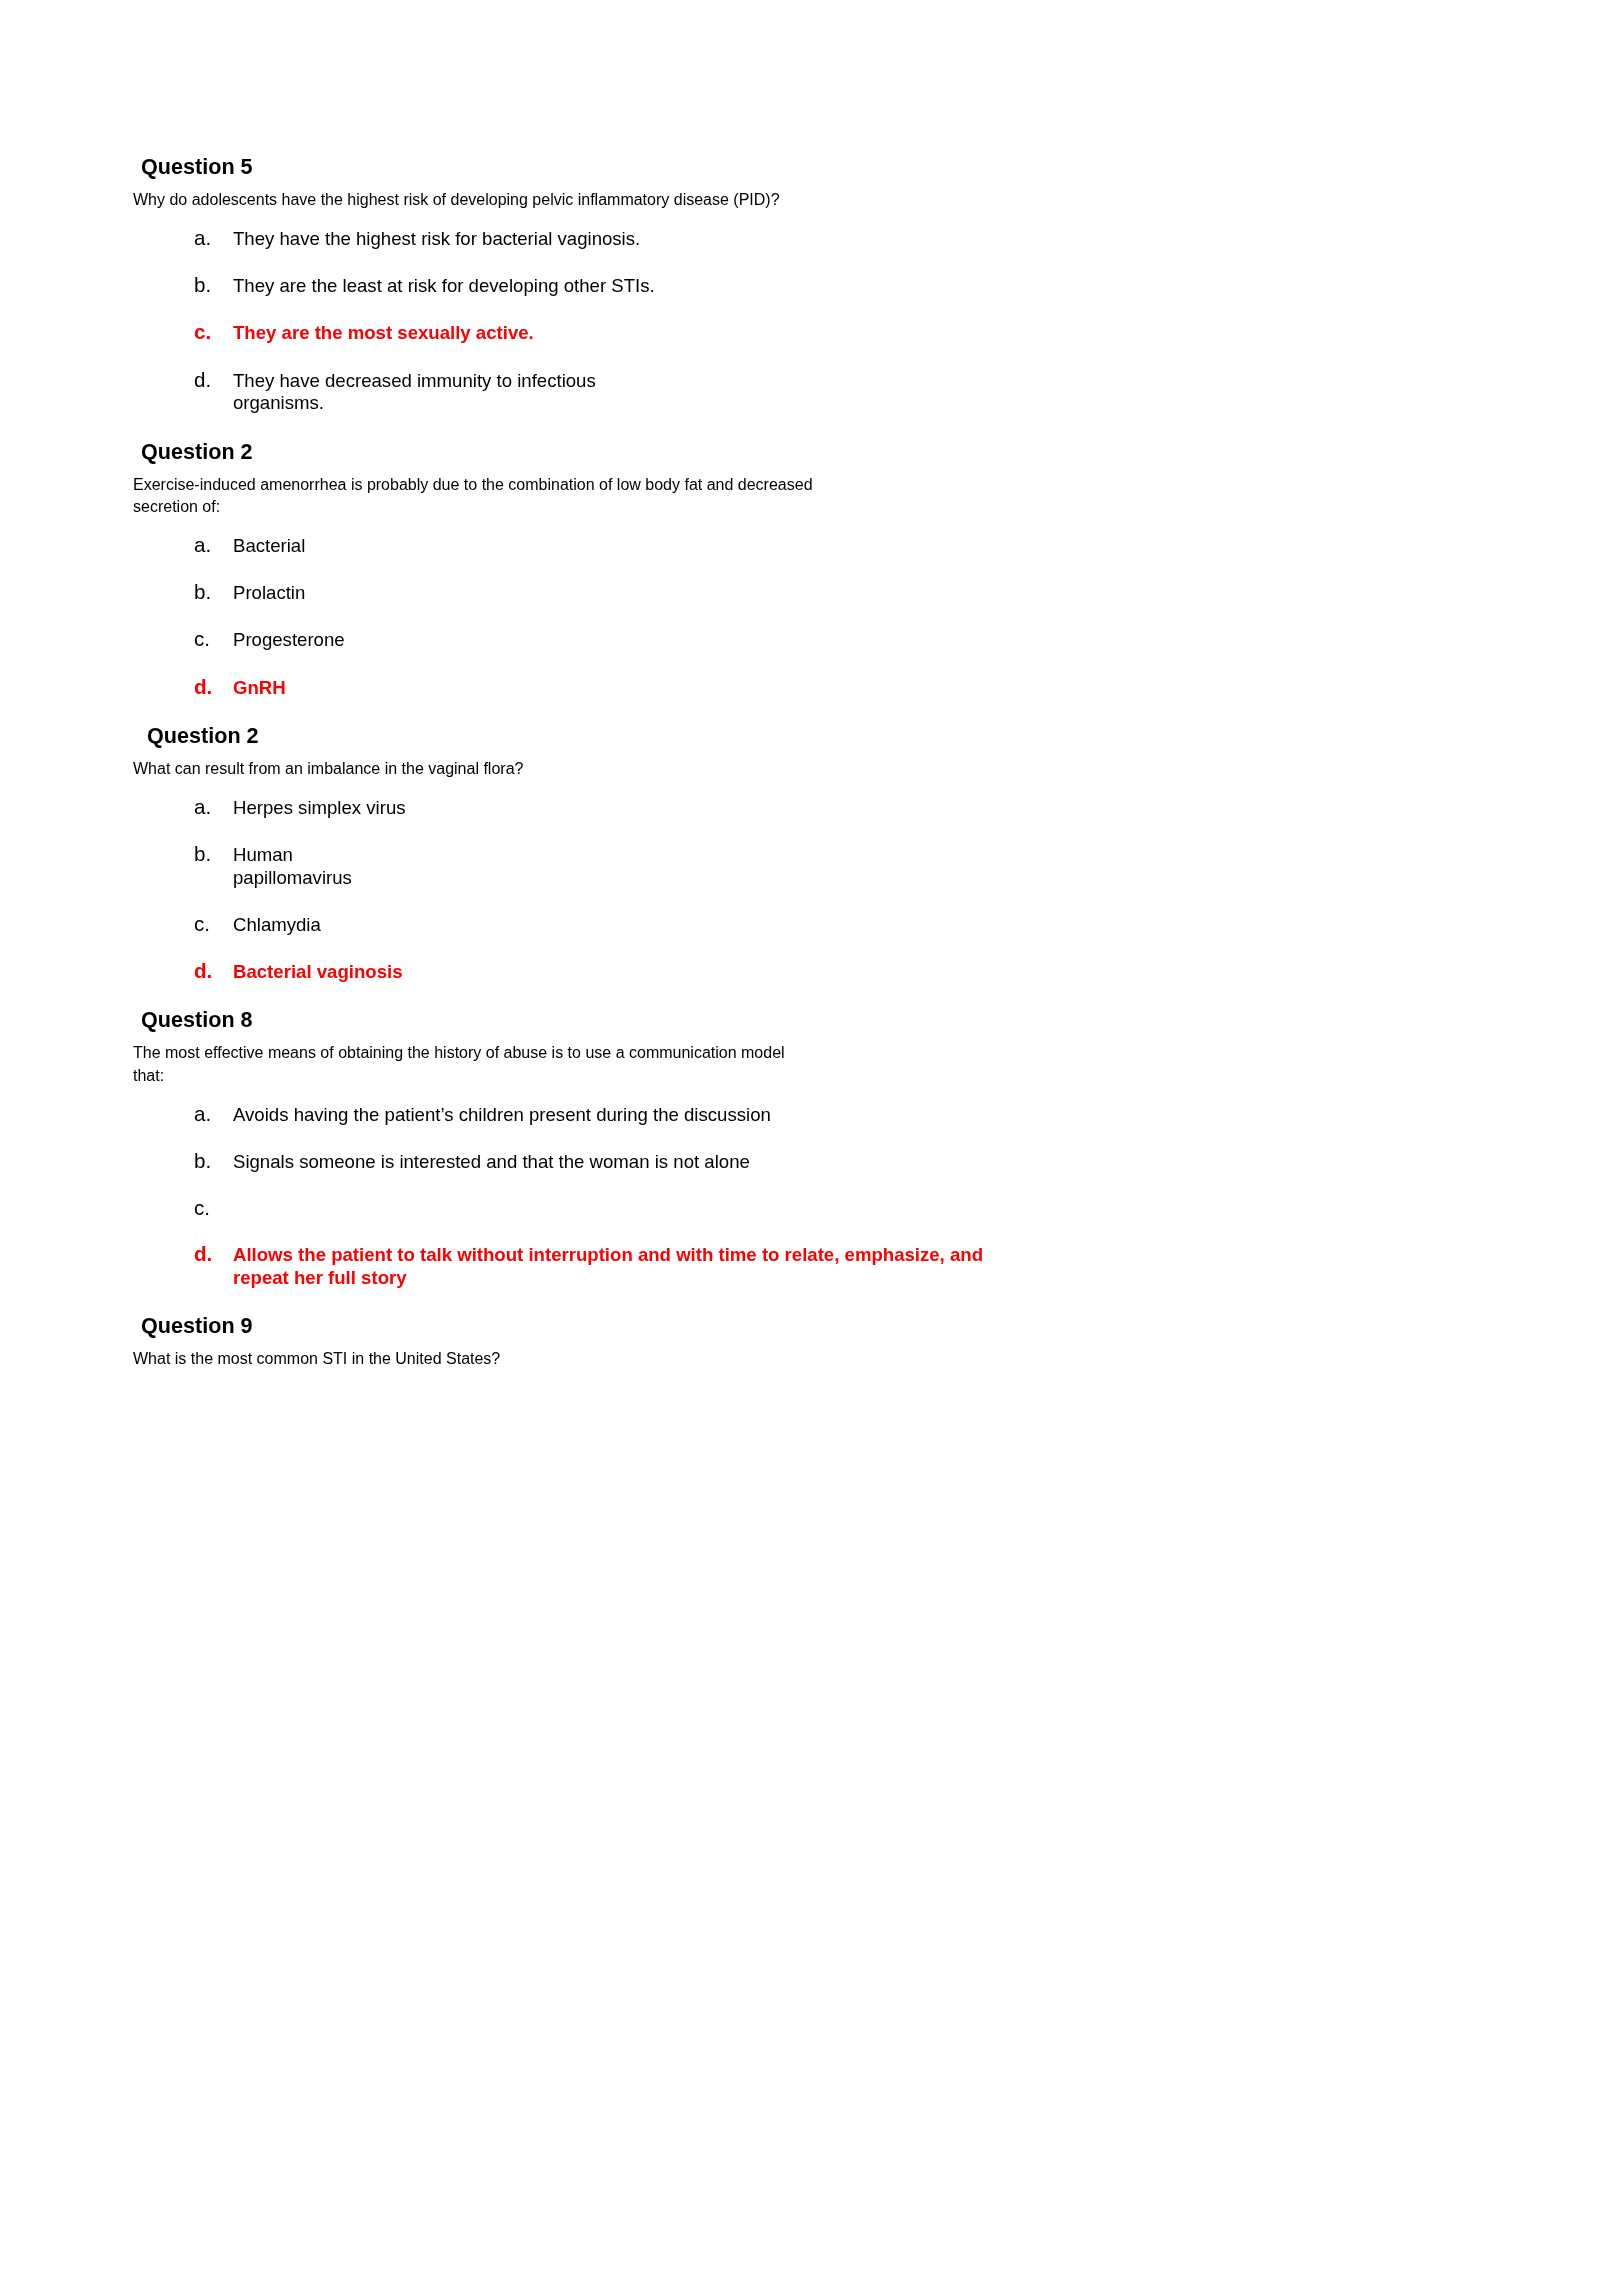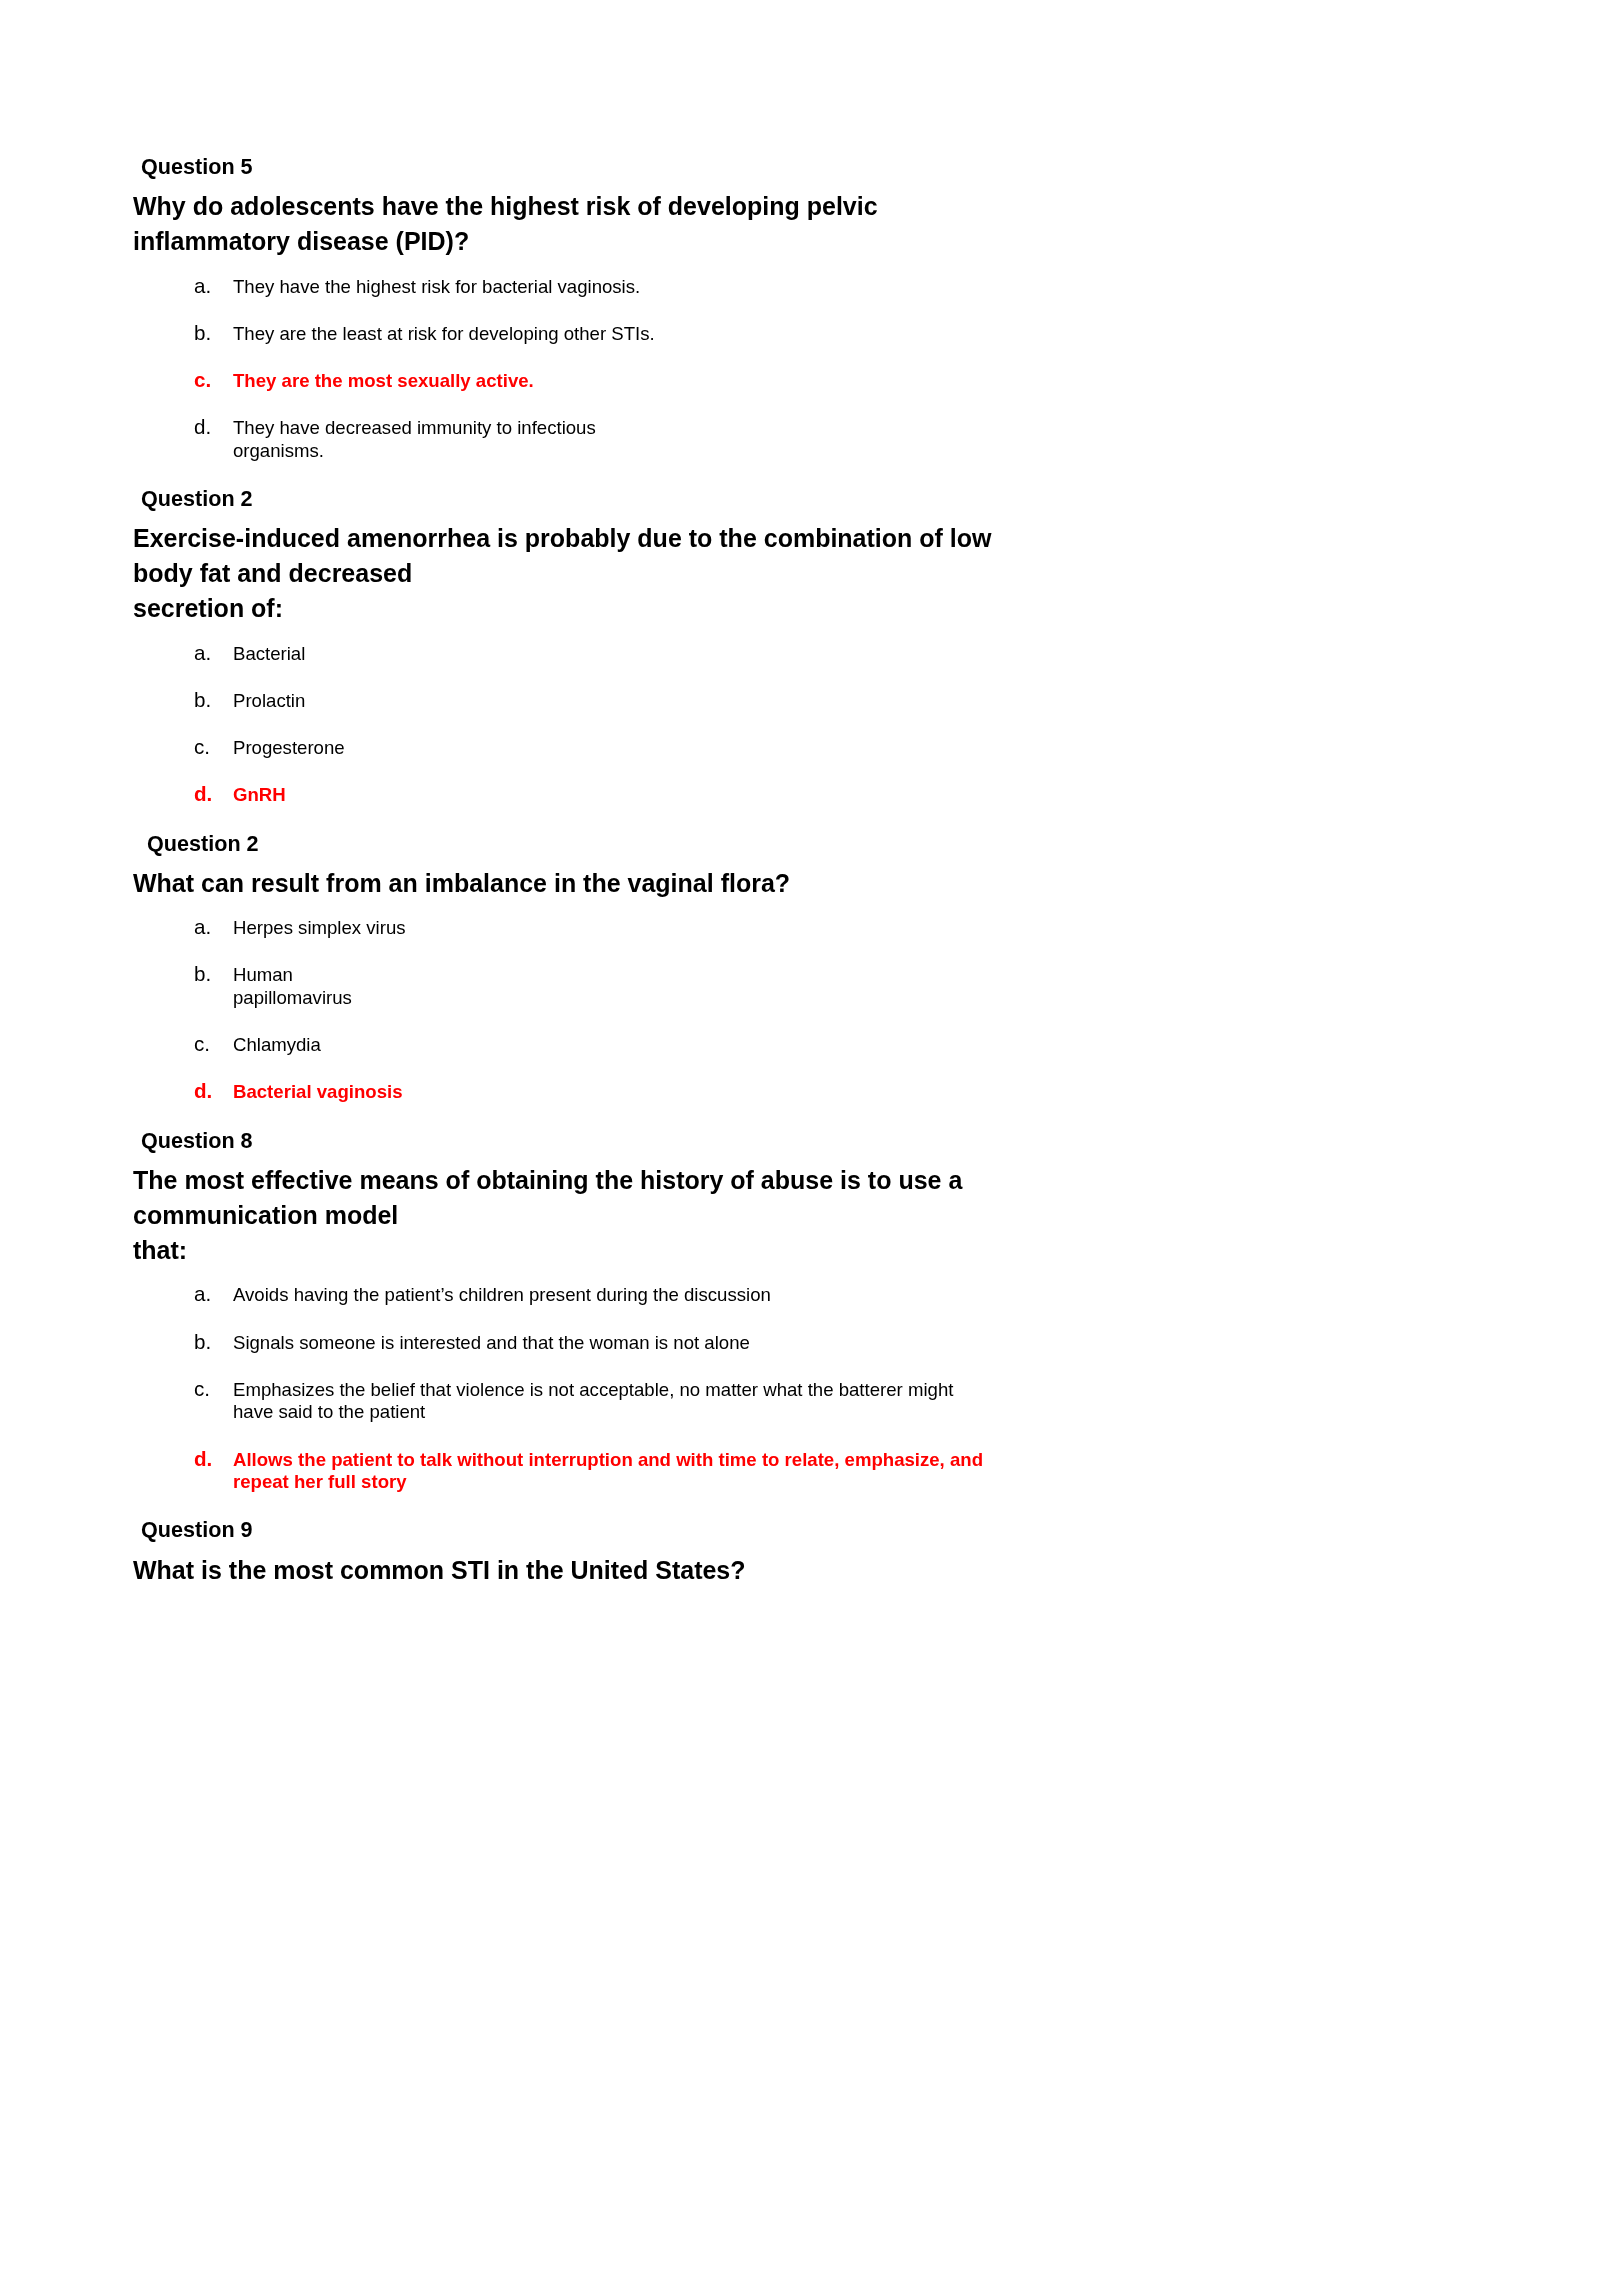--- a/index.html
+++ b/index.html
@@ -25,25 +25,24 @@
     margin: 0 0 7.8px 0;
   }
   .q-title {
     font-size: 21.6px;
     font-weight: bold;
     line-height: 1.3;
     margin: 8px;
     white-space: pre-wrap;
   }
   .q-prompt {
-    font-size: 25px;
+    font-size: 16px;
     line-height: 1.4;
     margin: 2.9px 0 14.7px 0;
     white-space: pre-line;
-    font-weight: bold;
   }
   .options {
     list-style: none;
     margin: 0 0 7.8px 0;
     padding: 0;
   }
   .option {
     display: flex;
     align-items: flex-start;
     margin: 0 0 22.5px 0;
@@ -162,22 +161,20 @@
     <span class="opt-text">Avoids having the patient’s children present during the discussion</span>
   </li>
 
   <li class="option">
     <span class="opt-letter">b.</span>
     <span class="opt-text">Signals someone is interested and that the woman is not alone</span>
   </li>
 
   <li class="option">
     <span class="opt-letter">c.</span>
-    <span class="opt-text">Emphasizes the belief that violence is not acceptable, no matter what the batterer might
-have said to the patient</span>
   </li>
 
   <li class="option correct">
     <span class="opt-letter">d.</span>
     <span class="opt-text">Allows the patient to talk without interruption and with time to relate, emphasize, and
 repeat her full story</span>
   </li>
 </ol>
   </section>
 

